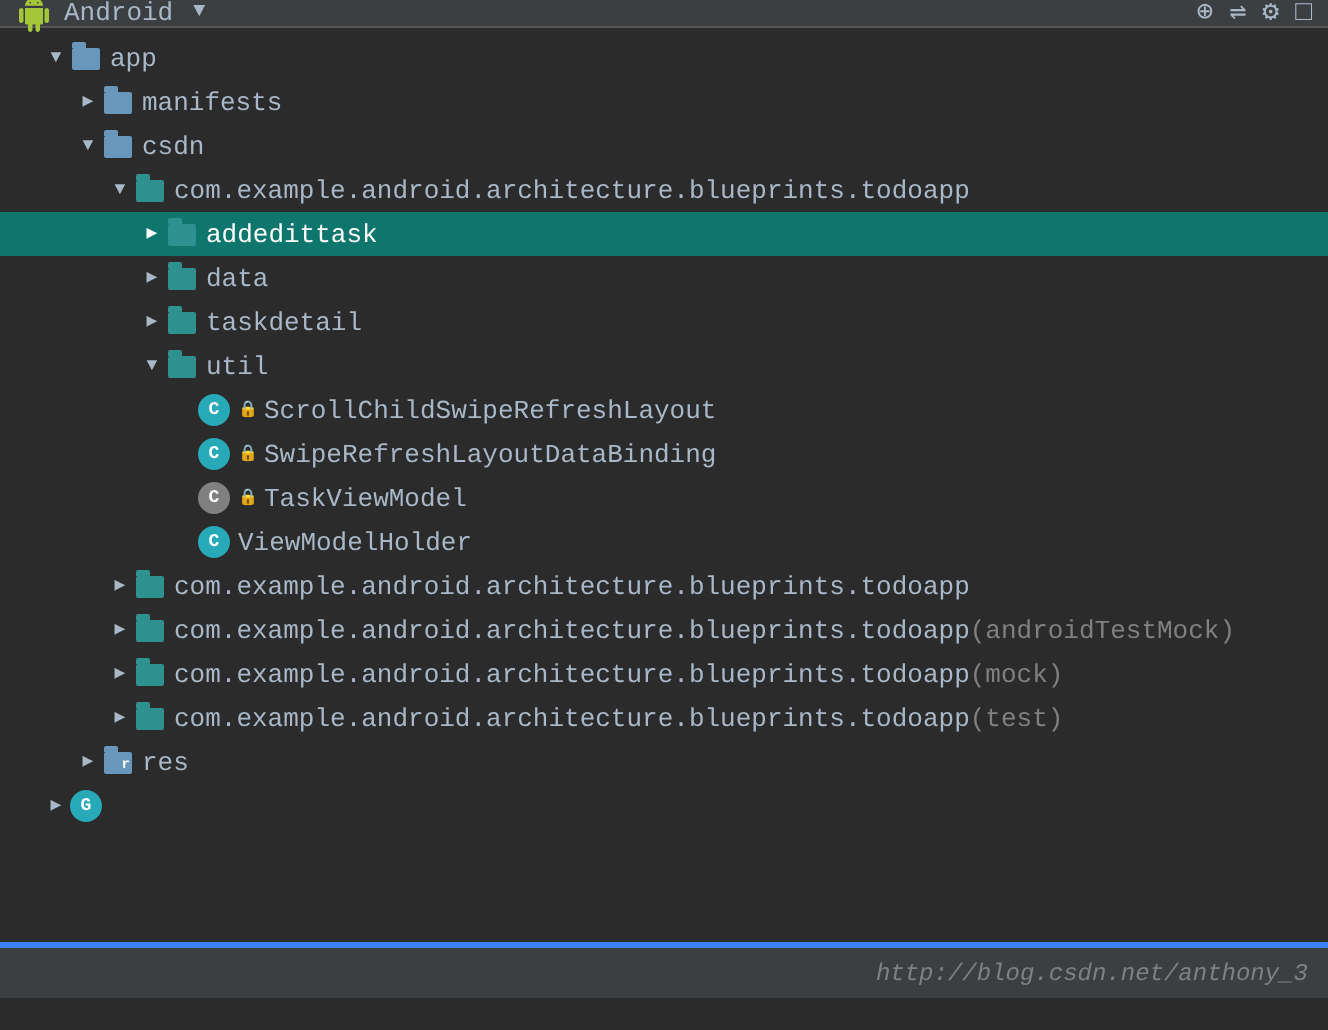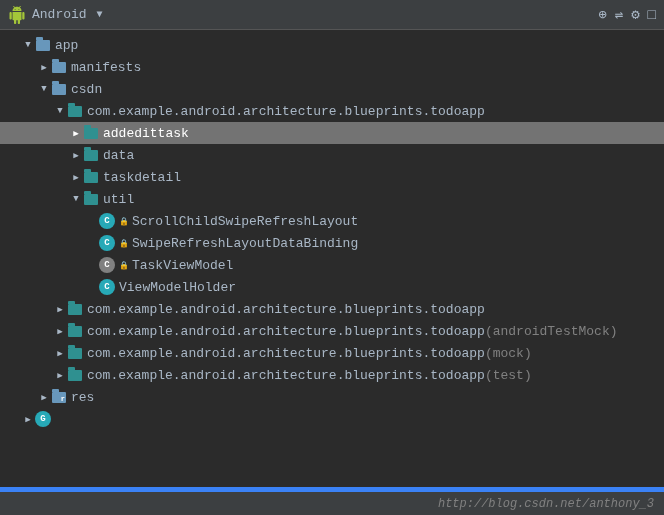--- a/index.html
+++ b/index.html
@@ -8,21 +8,21 @@
       font-family: 'Courier New', monospace;
       font-size: 13px;
       color: #a9b7c6;
       width: 664px;
       height: 515px;
       overflow: hidden;
     }
 
     .title-bar {
       background: #3c3f41;
-      height: 30px;
+      height: 14px;
       display: flex;
       align-items: center;
       padding: 0 8px;
       border-bottom: 1px solid #555;
     }
 
     .title-bar-left {
       display: flex;
       align-items: center;
       gap: 6px;
@@ -68,21 +68,21 @@
       display: flex;
       align-items: center;
       height: 22px;
       padding-right: 4px;
       cursor: pointer;
       white-space: nowrap;
       padding-left: 17px;
     }
 
     .tree-item.selected {
-      background: #737373;
+      background: #0f766e;
     }
 
     .tree-item.selected * {
       color: #ffffff !important;
     }
 
     .indent {
       display: inline-block;
       flex-shrink: 0;
     }
@@ -172,21 +172,21 @@
     }
 
     .item-label-suffix {
       color: #808080;
       font-size: 13px;
     }
 
     .status-bar {
       height: 28px;
       background: #3c3f41;
-      border-top: 5px solid #3b82f6;
+      border-top: 3px solid #3b82f6;
       display: flex;
       align-items: center;
       justify-content: flex-end;
       padding: 0 10px;
     }
 
     .status-url {
       color: #808080;
       font-size: 12px;
       font-style: italic;

